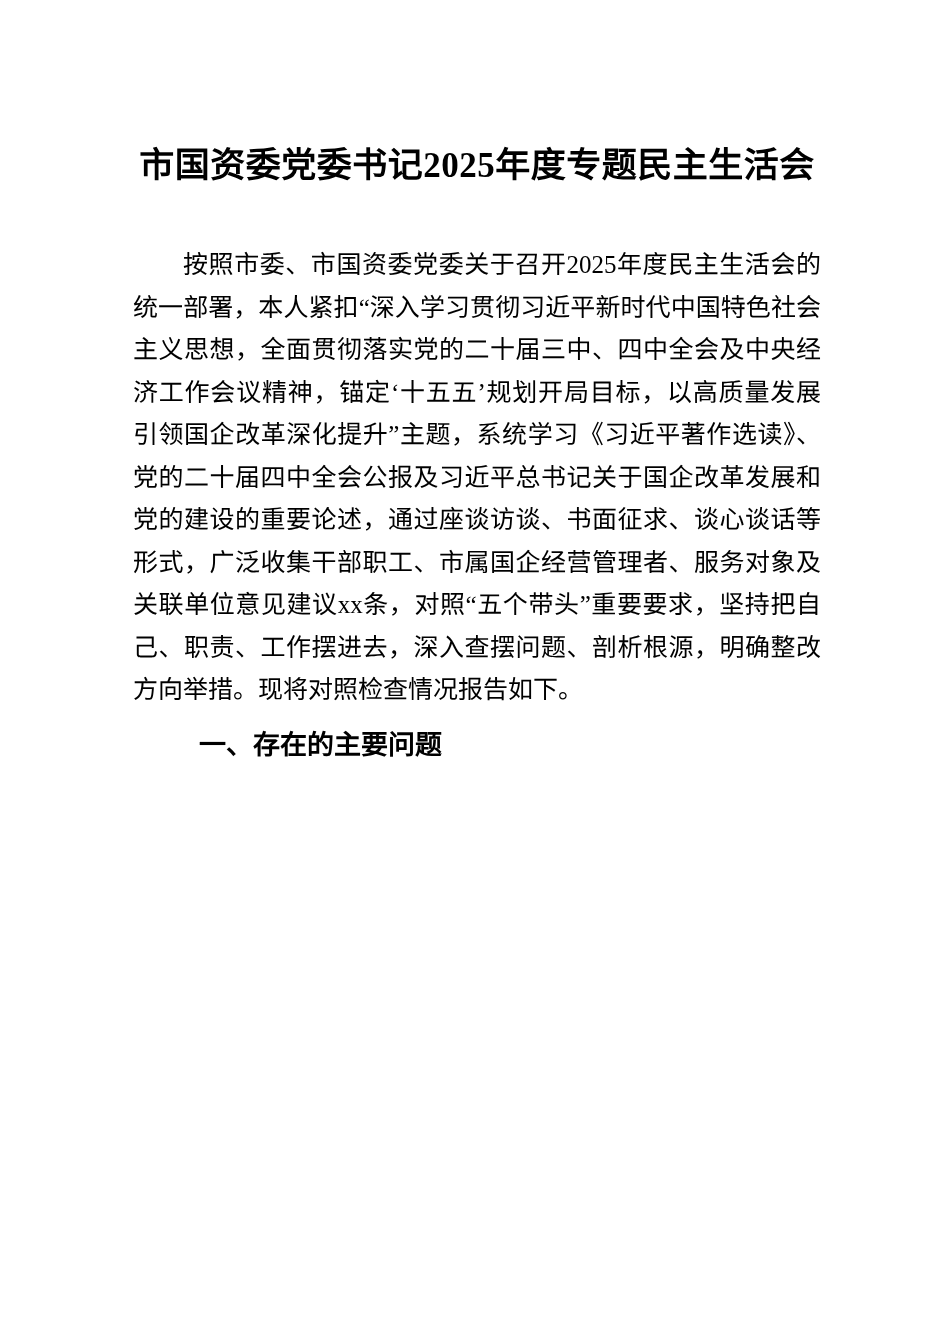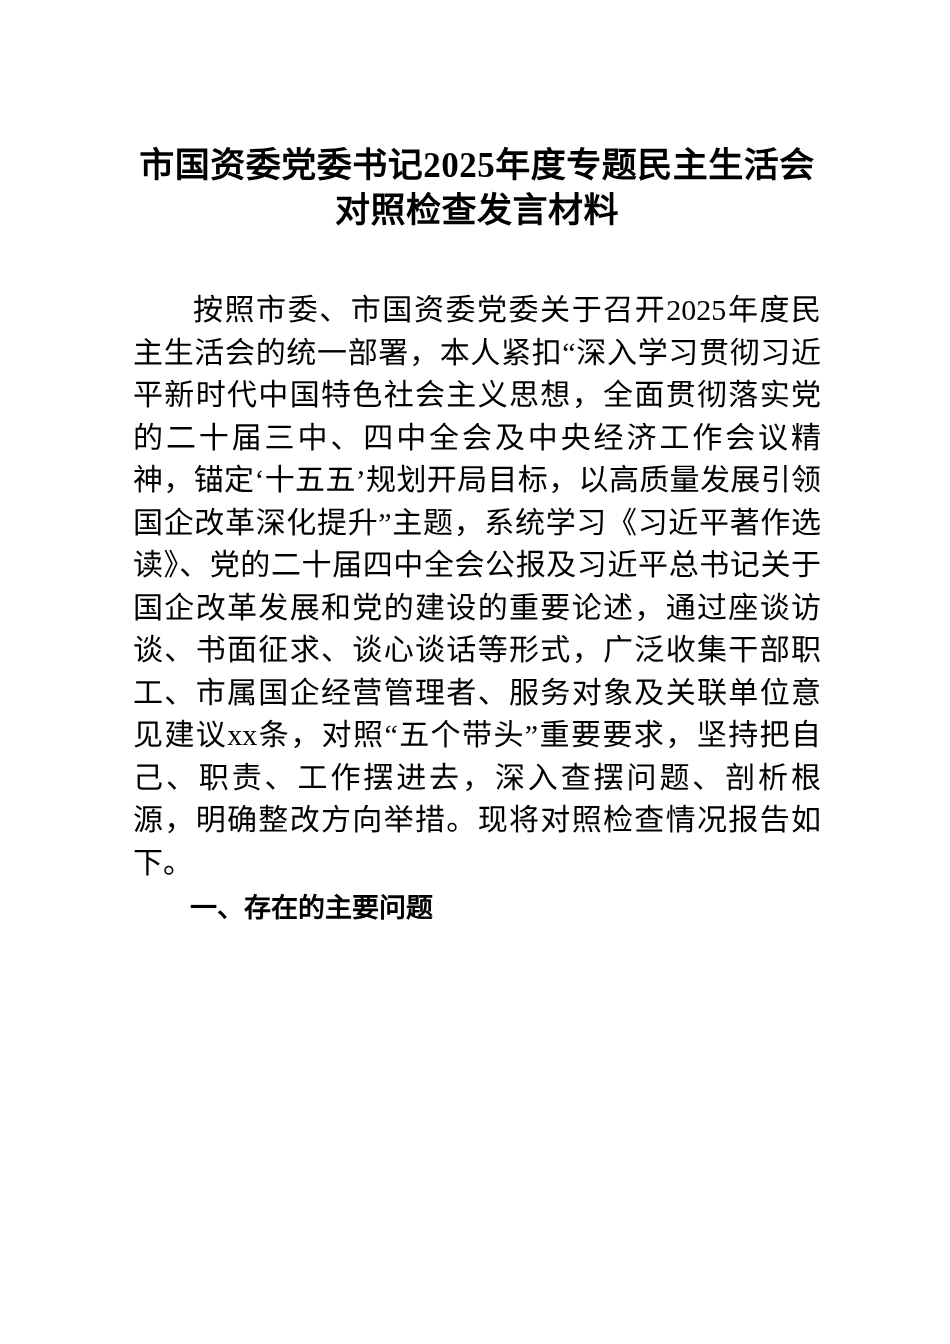--- a/index.html
+++ b/index.html
@@ -26,47 +26,46 @@
     line-height: 45px;
     font-weight: 700;
     font-family: "Liberation Serif", serif;
     letter-spacing: 0.5px;
   }
   .doc-body {
     margin-top: 56px;
   }
   .para {
     margin: 0;
-    font-size: 30px;
+    font-size: 25px;
     line-height: 42.5px;
     text-align: justify;
     text-indent: 2em;
     word-break: break-all;
     font-family: "Liberation Serif", serif;
   }
   .section-heading {
-    margin: 3px;
+    margin: 12px;
     font-size: 27px;
     line-height: 42.5px;
     text-indent: 2em;
     font-weight: 700;
     font-family: "Liberation Sans", sans-serif;
   }
   .lead-bold {
     font-weight: 700;
   }
 </style>
 </head>
 <body>
 
 <div class="page">
 
   <h1 class="doc-title">
     <div>市国资委党委书记2025年度专题民主生活会</div>
-    <div>对照检查发言材料</div>
   </h1>
 
   <div class="doc-body">
 
     <p class="para">按照市委、市国资委党委关于召开2025年度民主生活会的统一部署，本人紧扣“深入学习贯彻习近平新时代中国特色社会主义思想，全面贯彻落实党的二十届三中、四中全会及中央经济工作会议精神，锚定‘十五五’规划开局目标，以高质量发展引领国企改革深化提升”主题，系统学习《习近平著作选读》、党的二十届四中全会公报及习近平总书记关于国企改革发展和党的建设的重要论述，通过座谈访谈、书面征求、谈心谈话等形式，广泛收集干部职工、市属国企经营管理者、服务对象及关联单位意见建议xx条，对照“五个带头”重要要求，坚持把自己、职责、工作摆进去，深入查摆问题、剖析根源，明确整改方向举措。现将对照检查情况报告如下。</p>
 
     <h2 class="section-heading">一、存在的主要问题</h2>
 
 
   </div>

